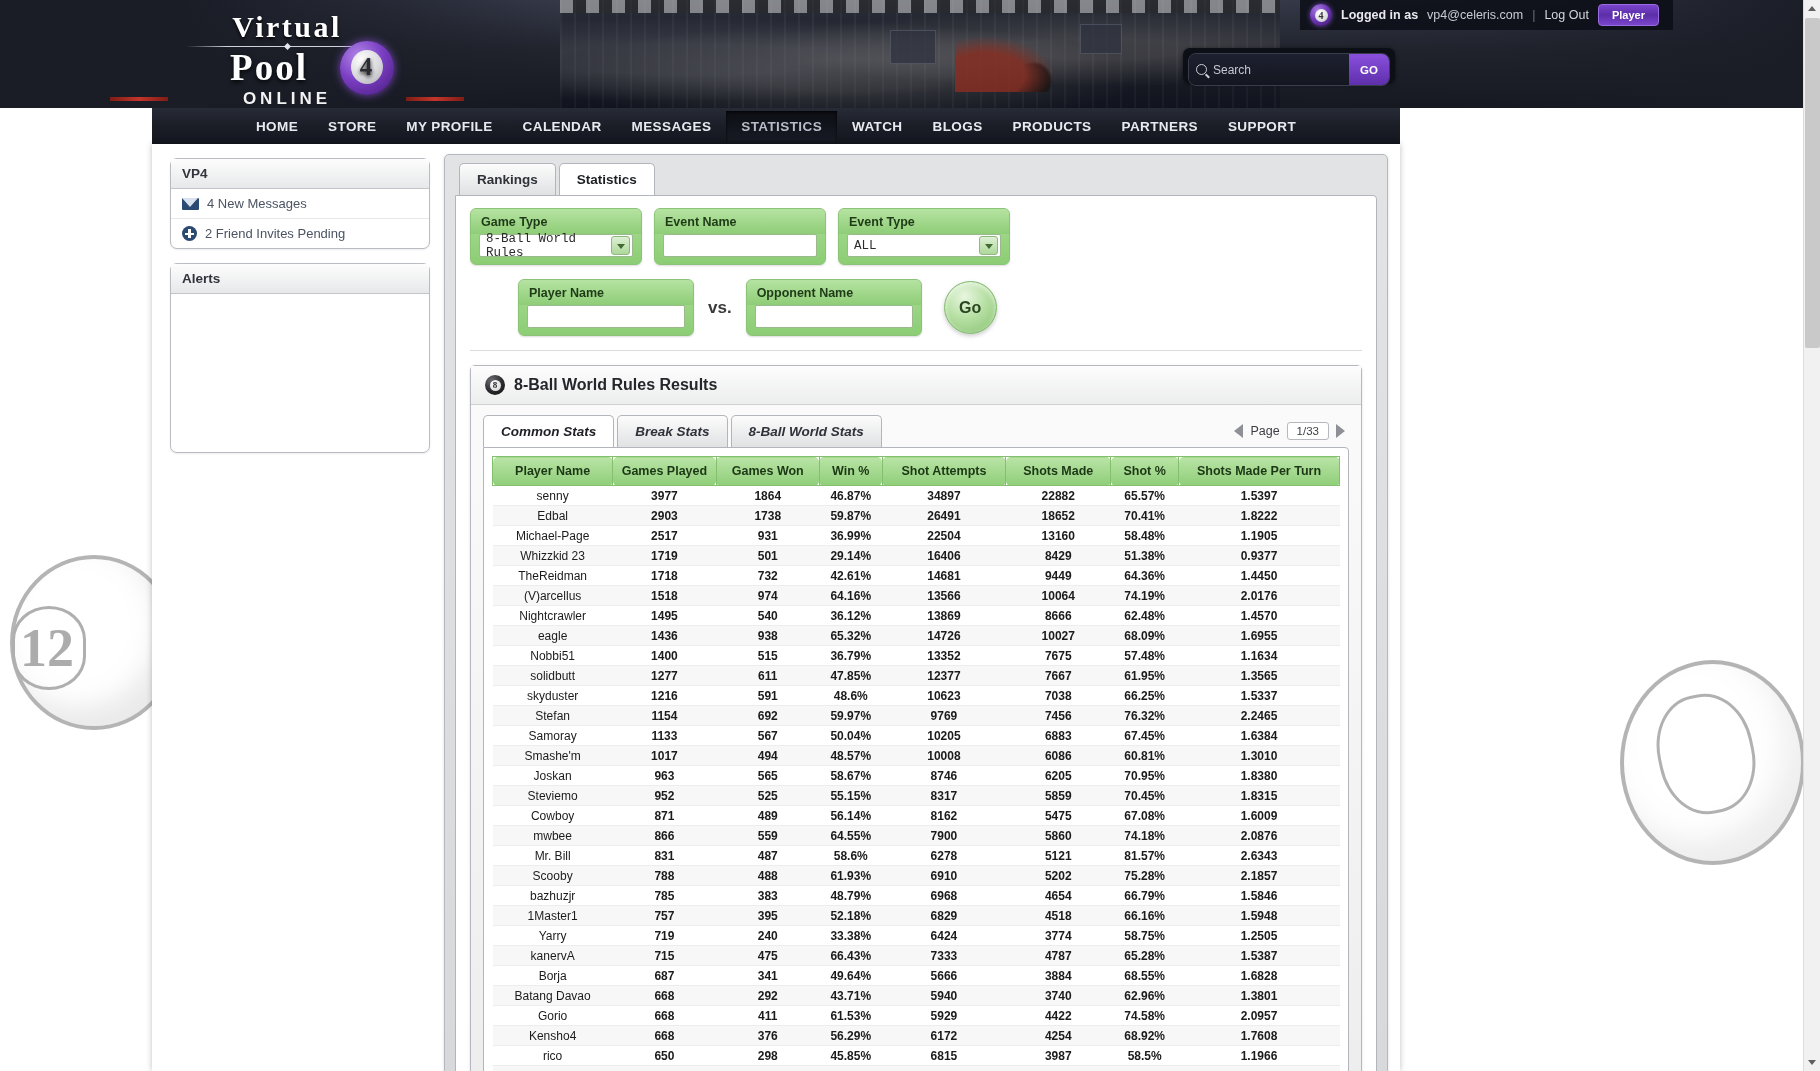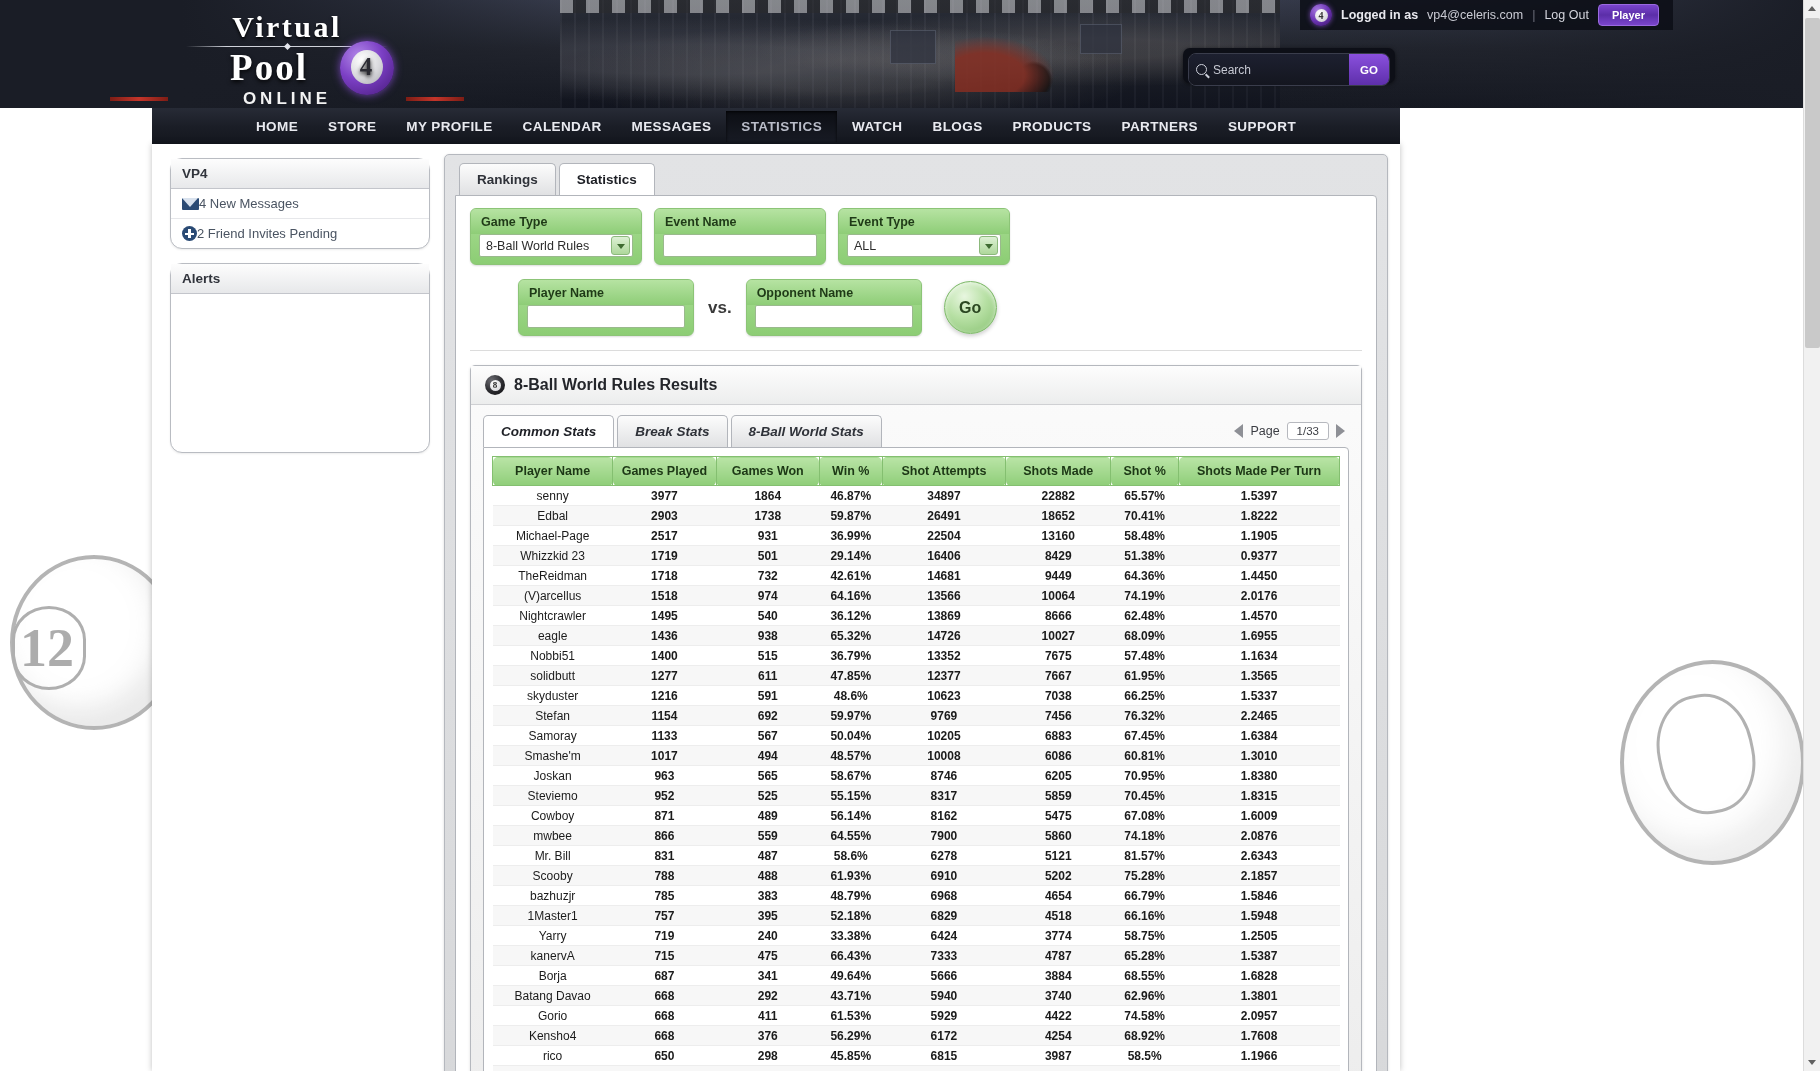--- a/index.html
+++ b/index.html
@@ -233,31 +233,31 @@
     position: absolute; left: 152px; top: 144px;
     width: 1248px; height: 927px;
     background: #ffffff;
     box-shadow: 0 0 6px rgba(0,0,0,.25);
   }
   #shell-inner { display: flex; padding: 10px 12px 0 18px; gap: 14px; }
 
   
   #sidebar { width: 260px; flex: none; padding-top: 4px; }
   .panel {
-    border: 1px solid #b9bcc2; border-radius: 12px;
+    border: 1px solid #b9bcc2; border-radius: 7px;
     background: #fff; margin-bottom: 14px;
     box-shadow: 0 1px 2px rgba(0,0,0,.08);
   }
   .panel-head {
     background: linear-gradient(to bottom, #fdfdfd 0%, #e7e8ea 100%);
     border-bottom: 1px solid #c3c5cb;
     padding: 7px 11px; font-size: 13.5px; font-weight: bold; color: #31343c;
   }
   .panel-row {
-    display: flex; align-items: center; 
+    display: flex; align-items: center; gap: 8px;
     padding: 7px 11px; font-size: 13px; color: #4a5462;
     border-bottom: 1px solid #e6e7ea;
   }
   .panel-row:last-child { border-bottom: none; }
   .ico-mail {
     width: 17px; height: 12px; background: #2a4a74; position: relative; flex: none;
     border-radius: 1px;
   }
   .ico-mail:after {
     content: ""; position: absolute; left: 0; top: 0;
@@ -310,21 +310,21 @@
     padding: 6px 10px 5px 10px;
     background: linear-gradient(to bottom, #b6e3a2 0%, #8ecd77 100%);
     border-radius: 5px 5px 0 0;
   }
   .gfield .gbody { padding: 0 8px; }
   .ginput, .gselect {
     height: 23px; background: #fff; border: 1px solid #9ab98d; border-radius: 2px;
     display: flex; align-items: center; font-size: 12.5px; color: #2c2c2c;
     padding: 0 6px;
   }
-  .gselect { padding-right: 2px; justify-content: space-between; }
+  .gselect { padding-right: 2px; justify-content: space-between; font-family: Liberation Mono, monospace; }
   .gselect .caret {
     width: 19px; height: 19px; flex: none;
     background: linear-gradient(to bottom, #ddf0d4, #aed89b);
     border: 1px solid #8cb97c; border-radius: 3px;
     position: relative;
   }
   .gselect .caret:after {
     content:""; position:absolute; left:5px; top:6.5px;
     border-left: 4.5px solid transparent; border-right: 4.5px solid transparent;
     border-top: 5px solid #3f6b31;

